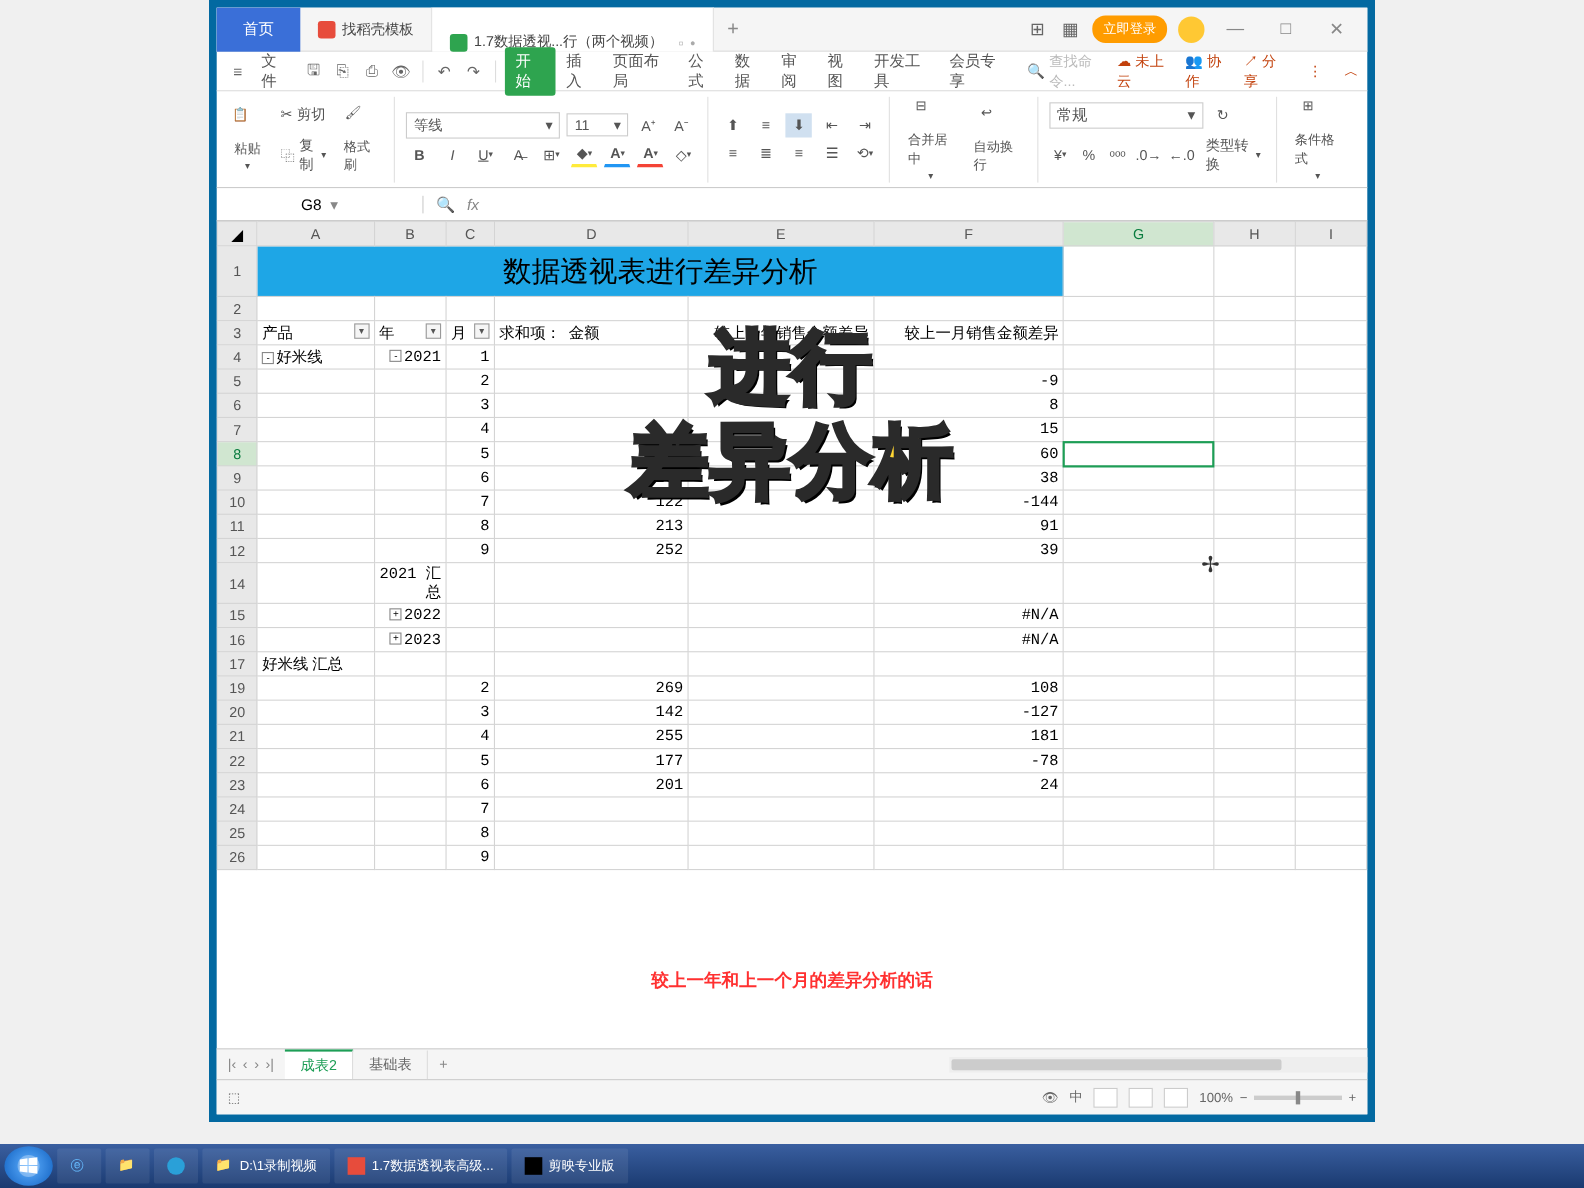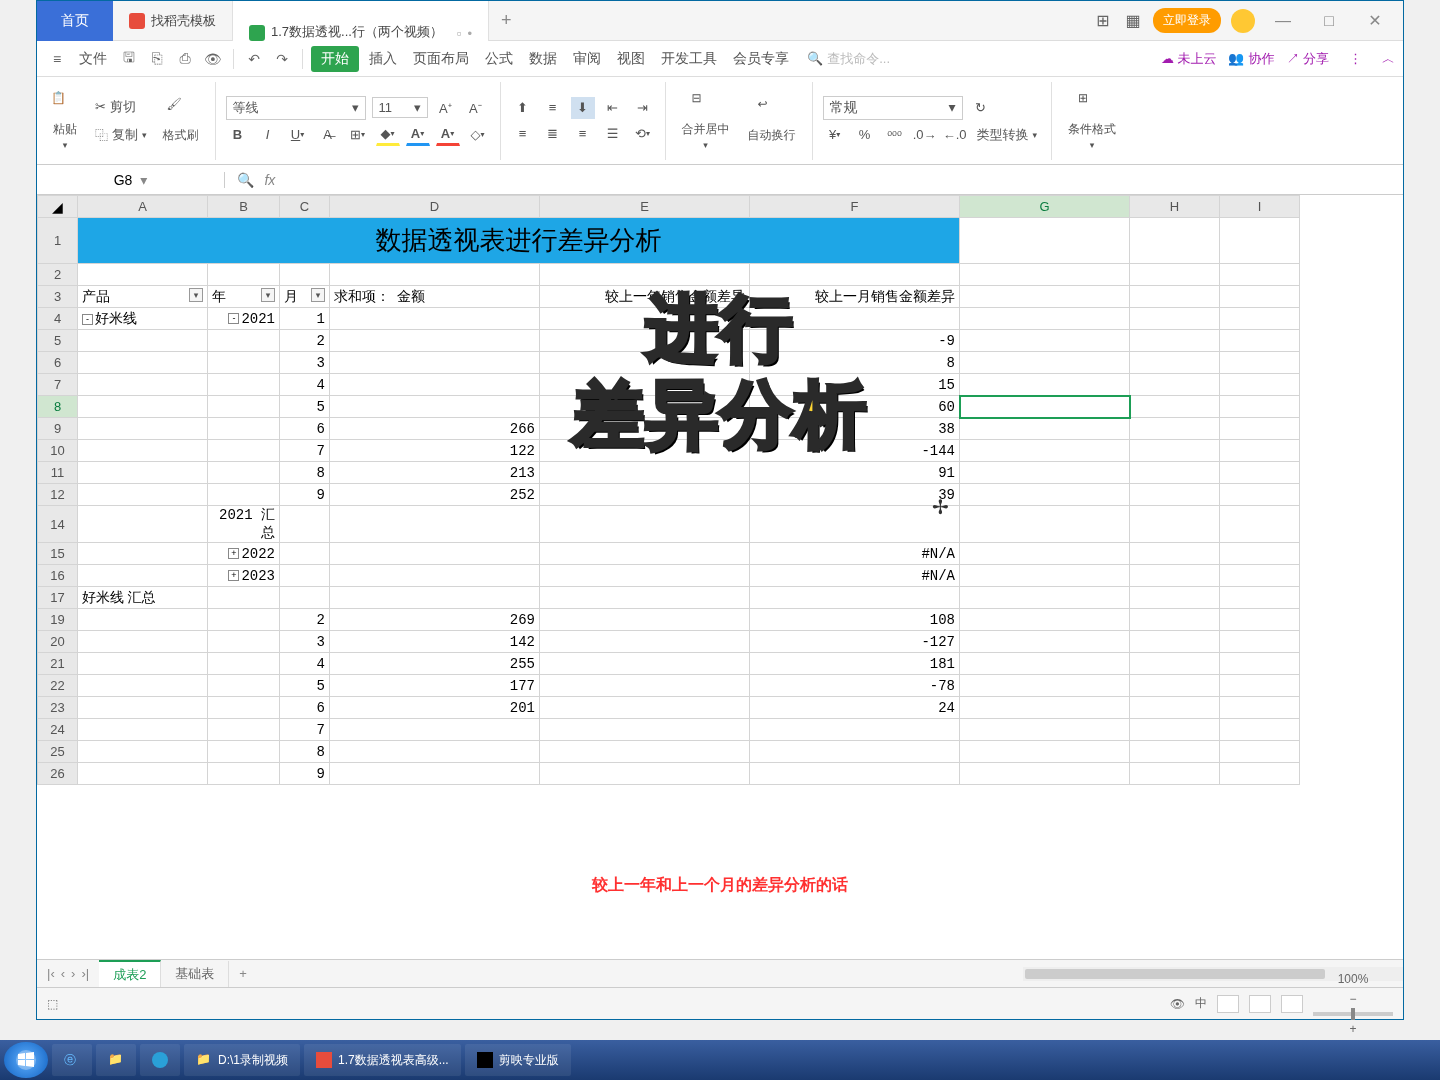--- a/index.html
+++ b/index.html
@@ -1,38 +1,38 @@
 <!DOCTYPE html>
 <html><head>
 <meta charset="utf-8">
 <style>
 * { margin: 0; padding: 0; box-sizing: border-box; font-family: "Microsoft YaHei", sans-serif; }
 body { background: #f0f0f0; width: 1440px; height: 1080px; overflow: hidden; position: relative; }
-.app { background: #fff; width: 1368px; height: 1020px; margin: 0 auto; position: relative; border: 1px solid #0369a1; }
+.app { background: #fff; width: 1060px; height: 1020px; margin: 0 auto; position: relative; border: 7px solid #0369a1; }
 
 
 .titlebar { height: 40px; background: #f5f5f5; display: flex; align-items: center; border-bottom: 1px solid #ddd; }
 .tab-home { background: #3a6fd8; color: #fff; padding: 0 24px; height: 40px; display: flex; align-items: center; font-size: 14px; }
 .tab { padding: 0 16px; height: 40px; display: flex; align-items: center; font-size: 13px; color: #444; gap: 6px; border-right: 1px solid #e0e0e0; }
 .tab .ticon { width: 16px; height: 16px; display: inline-block; }
 .tab-add { padding: 0 12px; font-size: 18px; color: #888; }
 .titlebar-right { margin-left: auto; display: flex; align-items: center; gap: 10px; padding-right: 10px; }
 .tb-icon { width: 20px; height: 20px; display: inline-flex; align-items: center; justify-content: center; color: #666; }
 .login-btn { background: #ff9c00; color: #fff; padding: 4px 10px; border-radius: 12px; font-size: 12px; }
 .avatar { width: 24px; height: 24px; background: #ffc833; border-radius: 50%; }
 .wbtn { width: 36px; text-align: center; color: #888; font-size: 16px; }
 
 
 .menubar { height: 36px; display: flex; align-items: center; gap: 4px; padding: 0 8px; border-bottom: 1px solid #ddd; font-size: 14px; color: #555; }
 .menubar .mi { padding: 4px 6px; }
 .menubar .mi.active { background: #2ea44f; color: #fff; border-radius: 3px; padding: 4px 10px; }
 .menubar .icon-btn { width: 24px; height: 24px; display: inline-flex; align-items: center; justify-content: center; color: #666; }
 .menubar .sep { width: 1px; height: 20px; background: #ddd; margin: 0 4px; }
 .search-cmd { color: #bbb; font-size: 13px; margin-left: 8px; display: flex; align-items: center; gap: 4px; }
-.menubar-right { margin-left: auto; display: flex; align-items: center; gap: 12px; color: #a21caf; font-size: 13px; }
+.menubar-right { margin-left: auto; display: flex; align-items: center; gap: 12px; color: #c2410c; font-size: 13px; }
 
 
 .ribbon { height: 88px; display: flex; align-items: center; padding: 4px 8px; border-bottom: 1px solid #ccc; gap: 10px; font-size: 13px; color: #555; }
 .rgroup { display: flex; flex-direction: column; gap: 4px; border-right: 1px solid #e0e0e0; padding-right: 10px; height: 78px; justify-content: center; }
 .rrow { display: flex; align-items: center; gap: 6px; }
 .r-btn { display: flex; align-items: center; gap: 4px; padding: 2px 4px; }
 .big-btn { display: flex; flex-direction: column; align-items: center; gap: 2px; padding: 4px 6px; font-size: 12px; }
 .big-btn .bicon { width: 28px; height: 28px; }
 .font-sel { border: 1px solid #ccc; padding: 2px 6px; font-size: 13px; min-width: 140px; display: flex; justify-content: space-between; align-items: center; }
 .size-sel { border: 1px solid #ccc; padding: 2px 6px; font-size: 13px; width: 56px; display: flex; justify-content: space-between; }
@@ -77,21 +77,21 @@
 .st-tab { padding: 4px 14px; border-right: 1px solid #ddd; color: #666; }
 .st-tab.active { background: #fff; color: #1d9e56; border-top: 2px solid #1d9e56; }
 .st-add { padding: 0 10px; color: #888; }
 .hscroll { margin-left: auto; width: 380px; height: 14px; background: #eee; position: relative; }
 .hscroll .thumb { position: absolute; left: 2px; width: 300px; height: 10px; top: 2px; background: #ccc; border-radius: 2px; }
 
 
 .statusbar { position: absolute; bottom: 0; left: 0; right: 0; height: 32px; border-top: 1px solid #ccc; display: flex; align-items: center; background: #f5f5f5; font-size: 12px; color: #666; padding: 0 10px; }
 .statusbar .sp { margin-left: auto; display: flex; align-items: center; gap: 10px; }
 .view-btn { width: 22px; height: 18px; border: 1px solid #ccc; background: #fff; }
-.zoom { display: flex; align-items: center; gap: 6px; flex-direction: column; }
+.zoom { display: flex; align-items: center; gap: 6px; }
 
 
 .taskbar { position: absolute; bottom: 0; left: 0; right: 0; height: 40px; background: linear-gradient(#3a5fa0, #1a3a70); display: flex; align-items: center; padding: 0 4px; gap: 4px; }
 .start { width: 44px; height: 36px; background: radial-gradient(circle,#5fb0ff,#1060c0); border-radius: 50%; display: flex; align-items: center; justify-content: center; }
 .tbtn { height: 32px; padding: 0 12px; background: rgba(255,255,255,0.08); color: #fff; font-size: 12px; display: flex; align-items: center; gap: 6px; border-radius: 2px; }
 .tbtn .ti { width: 16px; height: 16px; display: inline-block; }
 </style>
 </head>
 <body>
 

